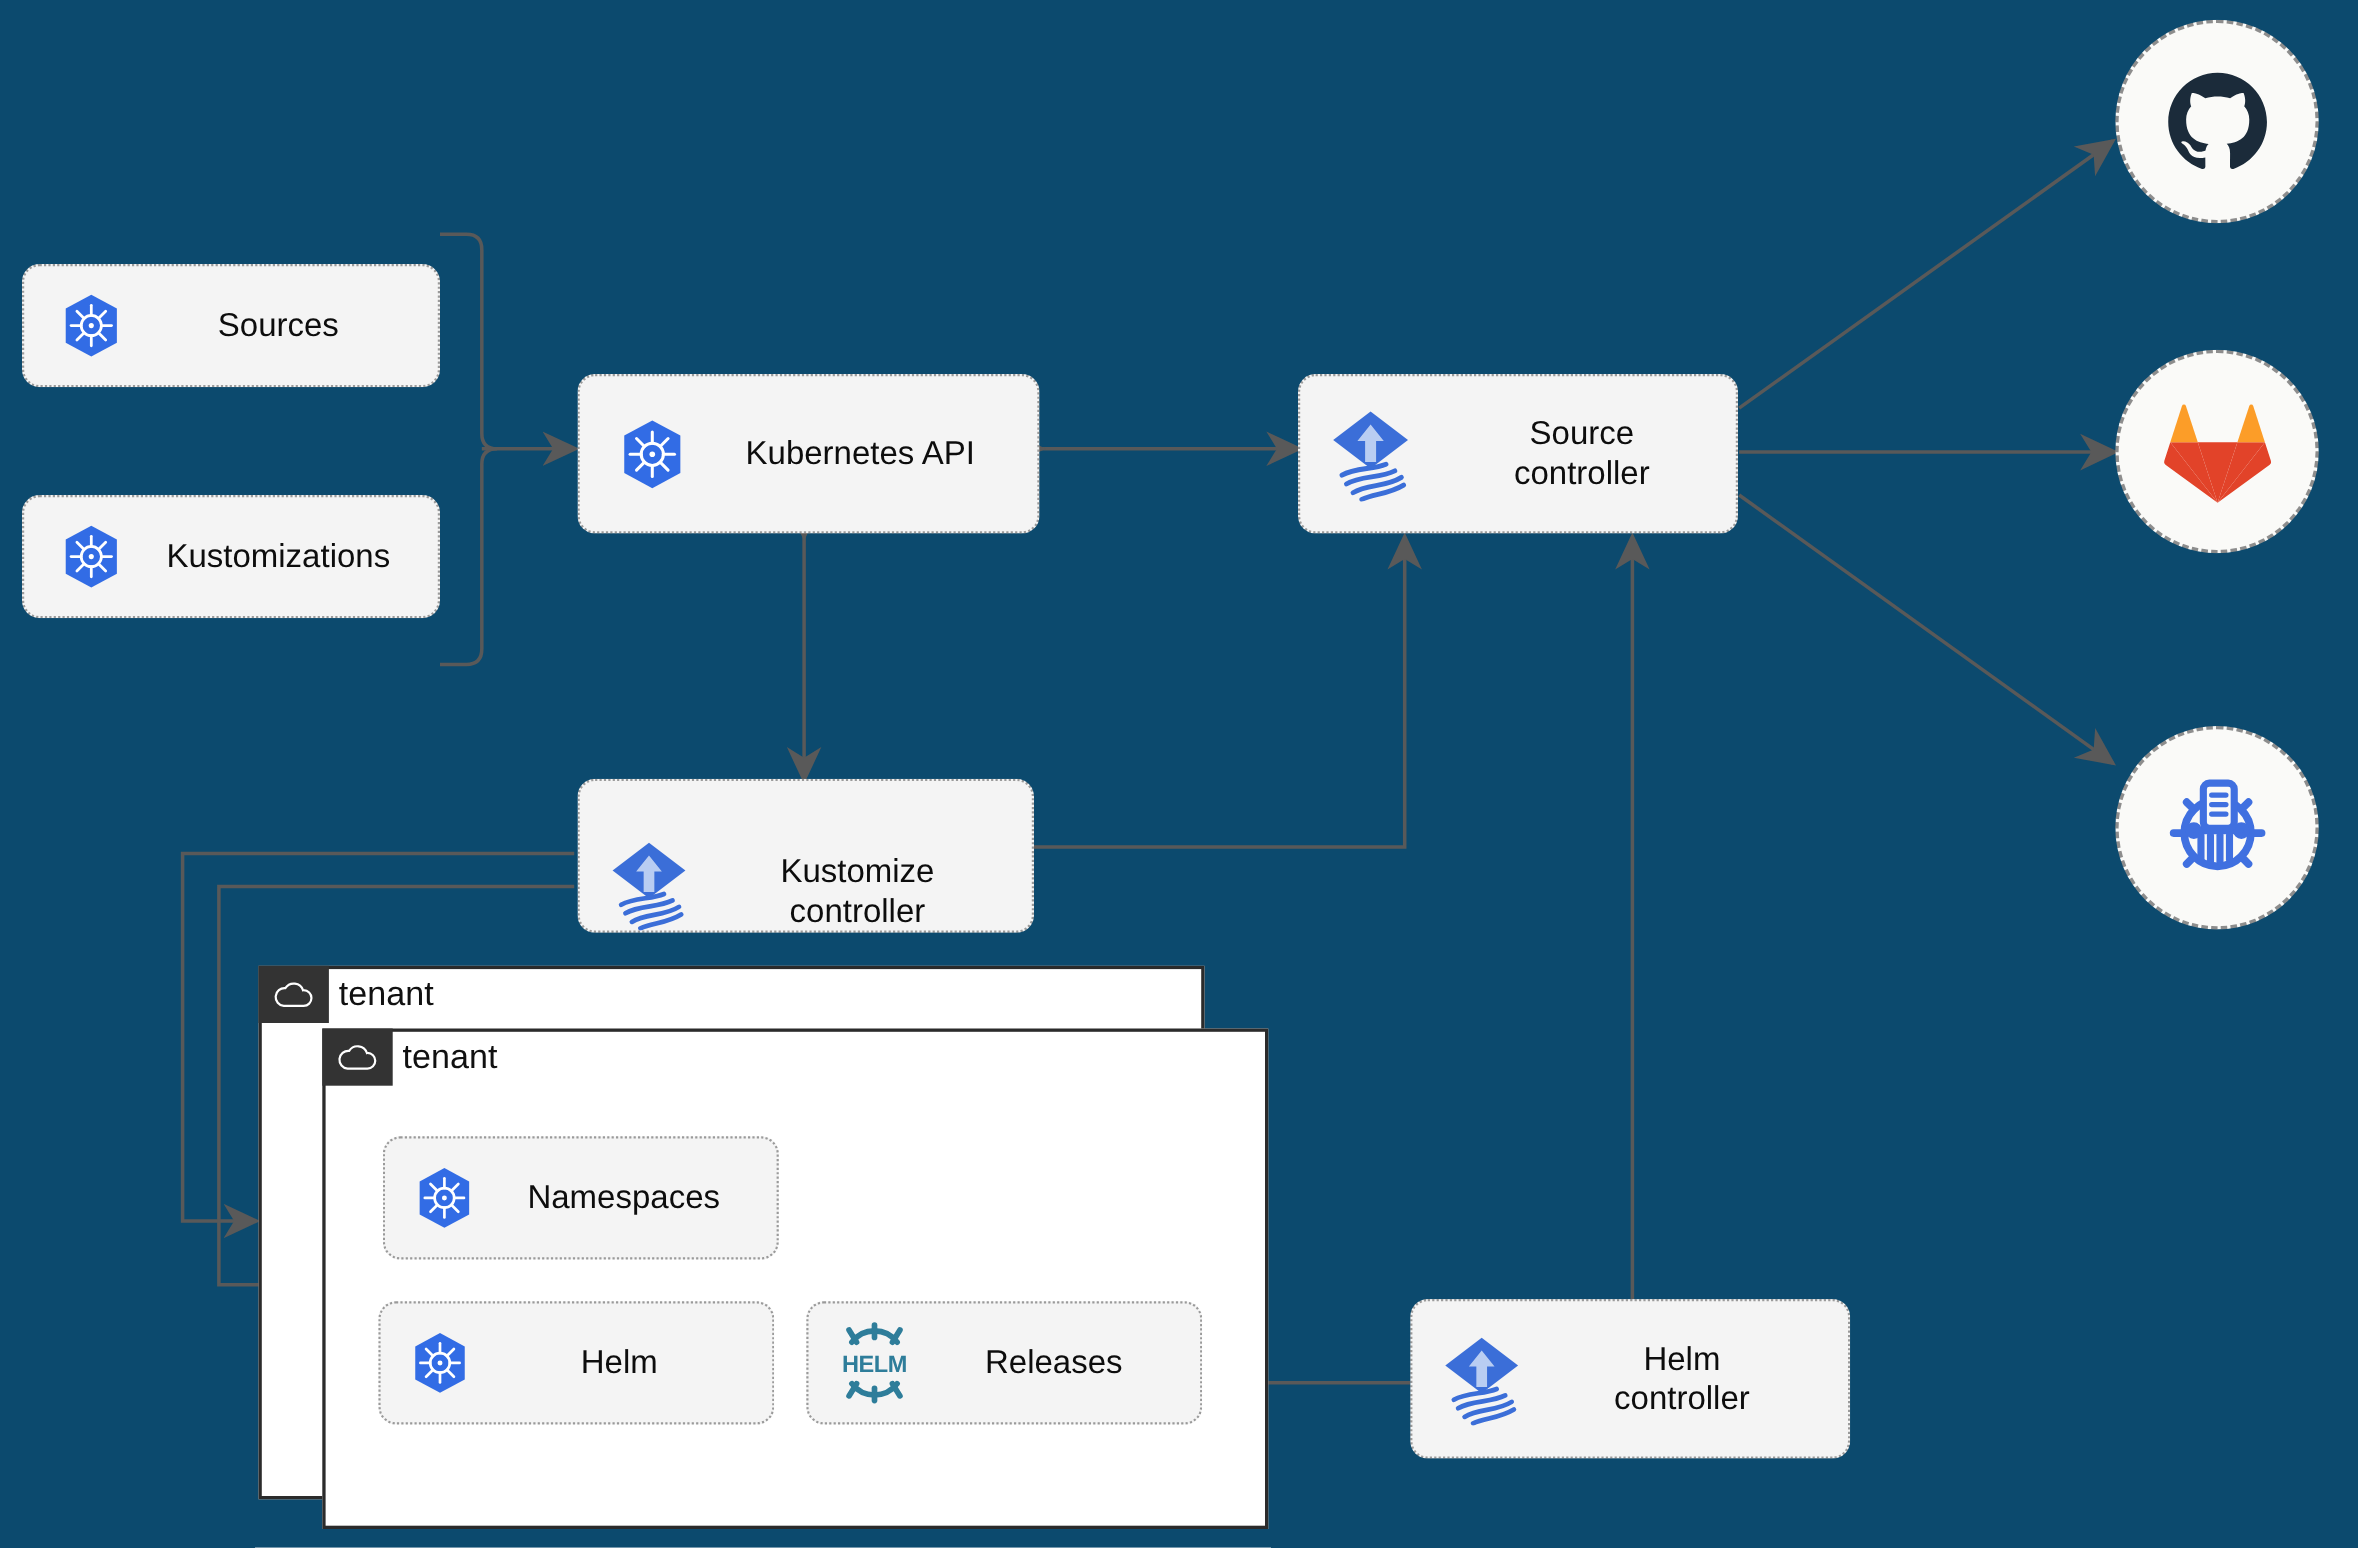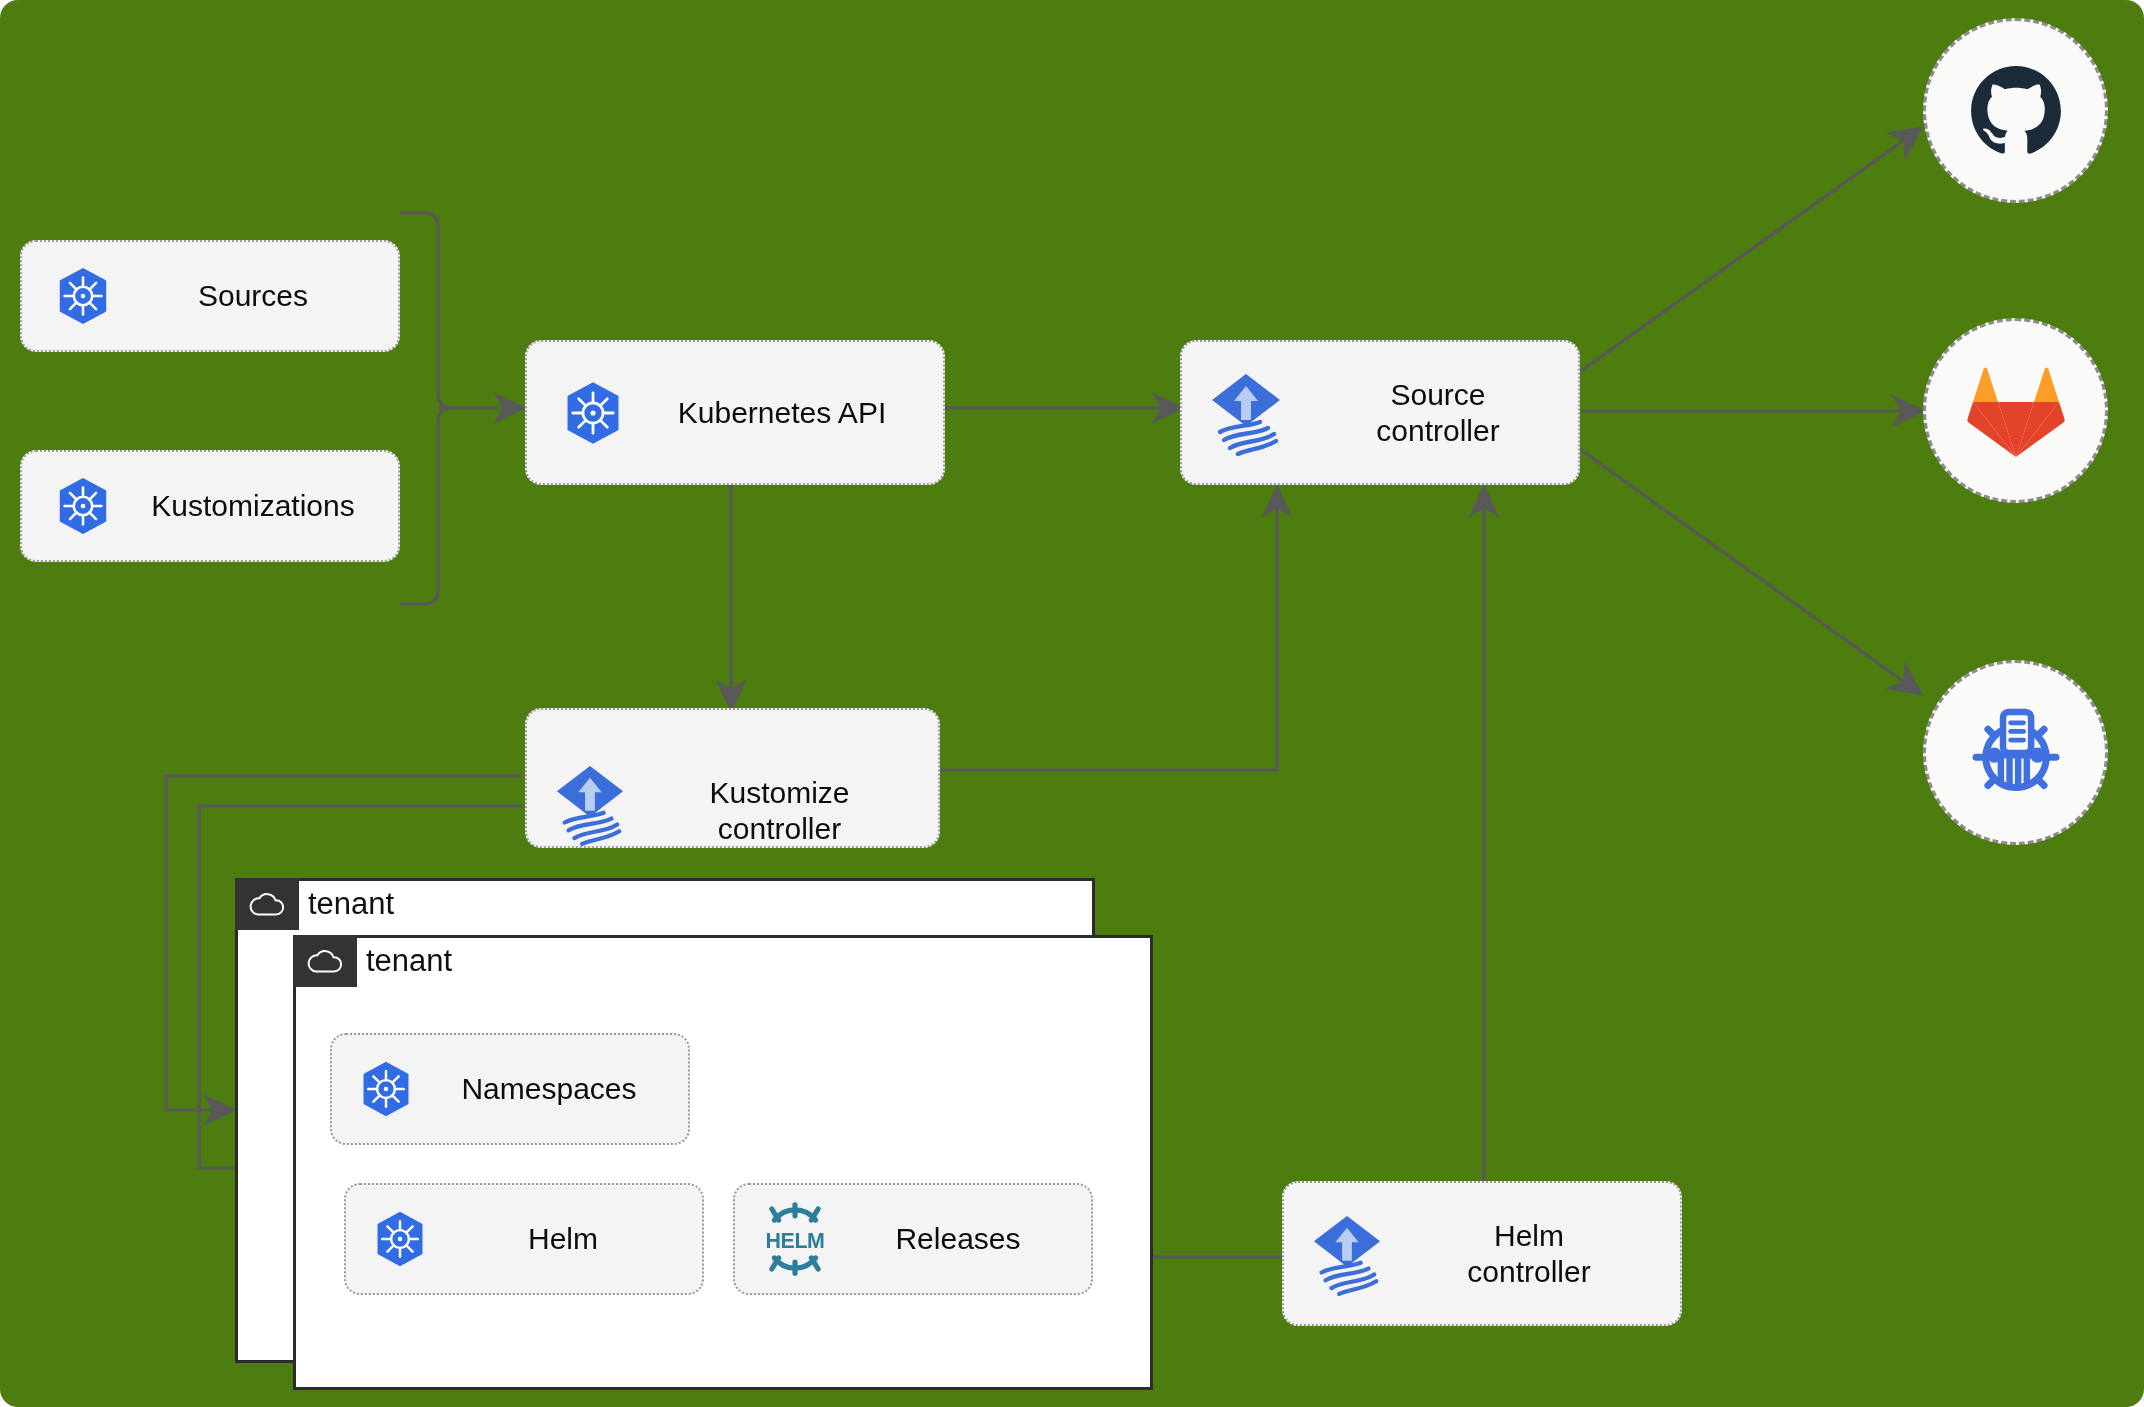--- a/index.html
+++ b/index.html
@@ -1,17 +1,17 @@
 <!DOCTYPE html>
 <html><head>
 <meta charset="utf-8">
 <style>
   html,body{margin:0;padding:0;background:#ffffff;}
   body{font-family:"Liberation Sans",sans-serif;}
-  #stage{position:relative;width:2144px;height:1407px;overflow:hidden;background:#4d7c0f;border-radius:18px;}
+  #stage{position:relative;width:2144px;height:1407px;overflow:hidden;background:#0c4a6e;}
 
   
   .node{
     position:absolute;box-sizing:border-box;
     background:#f4f4f4;border:2px dotted #9a9a9a;border-radius:16px;
     display:flex;align-items:center;
   }
   .node .lbl{
     color:#0d0d0d;font-size:30px;line-height:1.18;white-space:pre-line;
     text-align:center;flex:1;padding-right:6px;
@@ -263,21 +263,21 @@
 
   <div class="tenant" style="left:293px;top:935px;width:860px;height:455px;">
     <div class="tenant-bar">
       <svg width="38" height="26" viewBox="0 0 40 27">
         <path d="M10.5 24.5 h19 a7.5 7.5 0 0 0 0-15 a1 1 0 0 0-.5.06
                  A9.5 9.5 0 0 0 12 7.5 A7.8 7.8 0 0 0 10.5 24.5 z" fill="none" stroke="#ffffff" stroke-width="2.1"></path>
       </svg>
     </div>
     <div class="tenant-title">tenant</div>
 
-    <div class="node" style="left:34px;top:95px;width:360px;height:112px;padding-left:24px;">
+    <div class="node" style="left:52px;top:95px;width:360px;height:112px;padding-left:24px;">
       <span class="ico">
         <svg width="60" height="60" viewBox="0 0 64 64">
           <polygon points="32,3 56,16 56,48 32,61 8,48 8,16" fill="#326ce5"></polygon>
           <g fill="none" stroke="#ffffff" stroke-width="2.6" stroke-linecap="round">
             <circle cx="32" cy="32" r="9.5"></circle>
             <circle cx="32" cy="32" r="2.4" fill="#ffffff" stroke="none"></circle>
             <line x1="32" y1="13" x2="32" y2="22.5"></line>
               <line x1="32" y1="41.5" x2="32" y2="51"></line>
             <line x1="13" y1="32" x2="22.5" y2="32"></line>
               <line x1="41.5" y1="32" x2="51" y2="32"></line>

